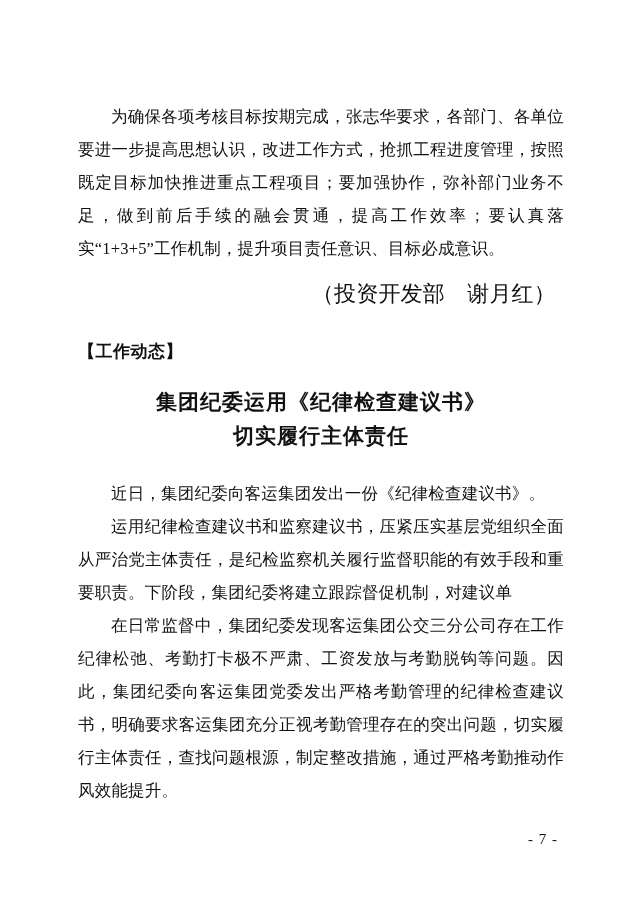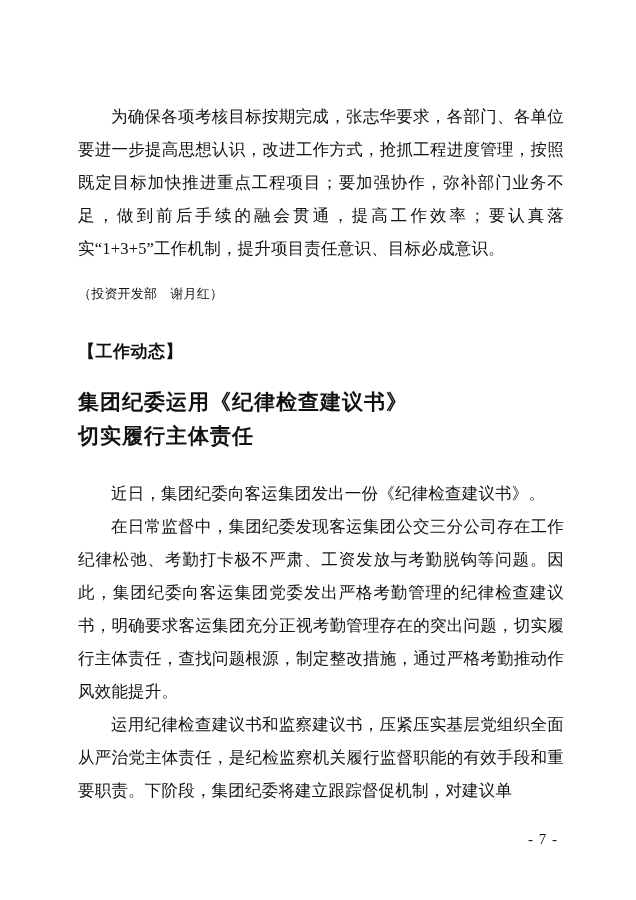--- a/index.html
+++ b/index.html
@@ -29,36 +29,37 @@
     line-height: 33px;
     text-align: justify;
     text-justify: inter-ideograph;
     margin: 0 0 0 0;
     letter-spacing: 0.2px;
   }
   .indent {
     text-indent: 2em;
   }
   .signature {
-    font-size: 13px;
+    font-size: 22px;
     line-height: 33px;
+    text-align: right;
     margin-top: 12px;
     padding-right: 8px;
     letter-spacing: 0.2px;
   }
   .section-tag {
     font-size: 17px;
     font-weight: bold;
     font-family: Liberation Mono, monospace;
     margin-top: 30px;
     margin-bottom: 8px;
     letter-spacing: 0.5px;
   }
   .doc-title {
-    text-align: left;
+    text-align: center;
     font-size: 21px;
     font-weight: bold;
     line-height: 34px;
     margin-top: 22px;
     margin-bottom: 24px;
     font-family: "Liberation Serif", "DejaVu Serif", serif;
     letter-spacing: 1px;
   }
   .doc-title span {
     display: block;
@@ -89,18 +90,18 @@
 
   <p class="section-tag">【工作动态】</p>
 
   <h1 class="doc-title">
     <span>集团纪委运用《纪律检查建议书》</span>
     <span>切实履行主体责任</span>
   </h1>
 
   <div class="body-block">
     <p class="para indent">近日，集团纪委向客运集团发出一份《纪律检查建议书》。</p>
+    <p class="para indent">运用纪律检查建议书和监察建议书，压紧压实基层党组织全面从严治党主体责任，是纪检监察机关履行监督职能的有效手段和重要职责。下阶段，集团纪委将建立跟踪督促机制，对建议单</p>
     <p class="para indent">在日常监督中，集团纪委发现客运集团公交三分公司存在工作纪律松弛、考勤打卡极不严肃、工资发放与考勤脱钩等问题。因此，集团纪委向客运集团党委发出严格考勤管理的纪律检查建议书，明确要求客运集团充分正视考勤管理存在的突出问题，切实履行主体责任，查找问题根源，制定整改措施，通过严格考勤推动作风效能提升。</p>
-    <p class="para indent">运用纪律检查建议书和监察建议书，压紧压实基层党组织全面从严治党主体责任，是纪检监察机关履行监督职能的有效手段和重要职责。下阶段，集团纪委将建立跟踪督促机制，对建议单</p>
   </div>
 
   <div class="page-number">- 7 -</div>
 </div>
 
 </body></html>

